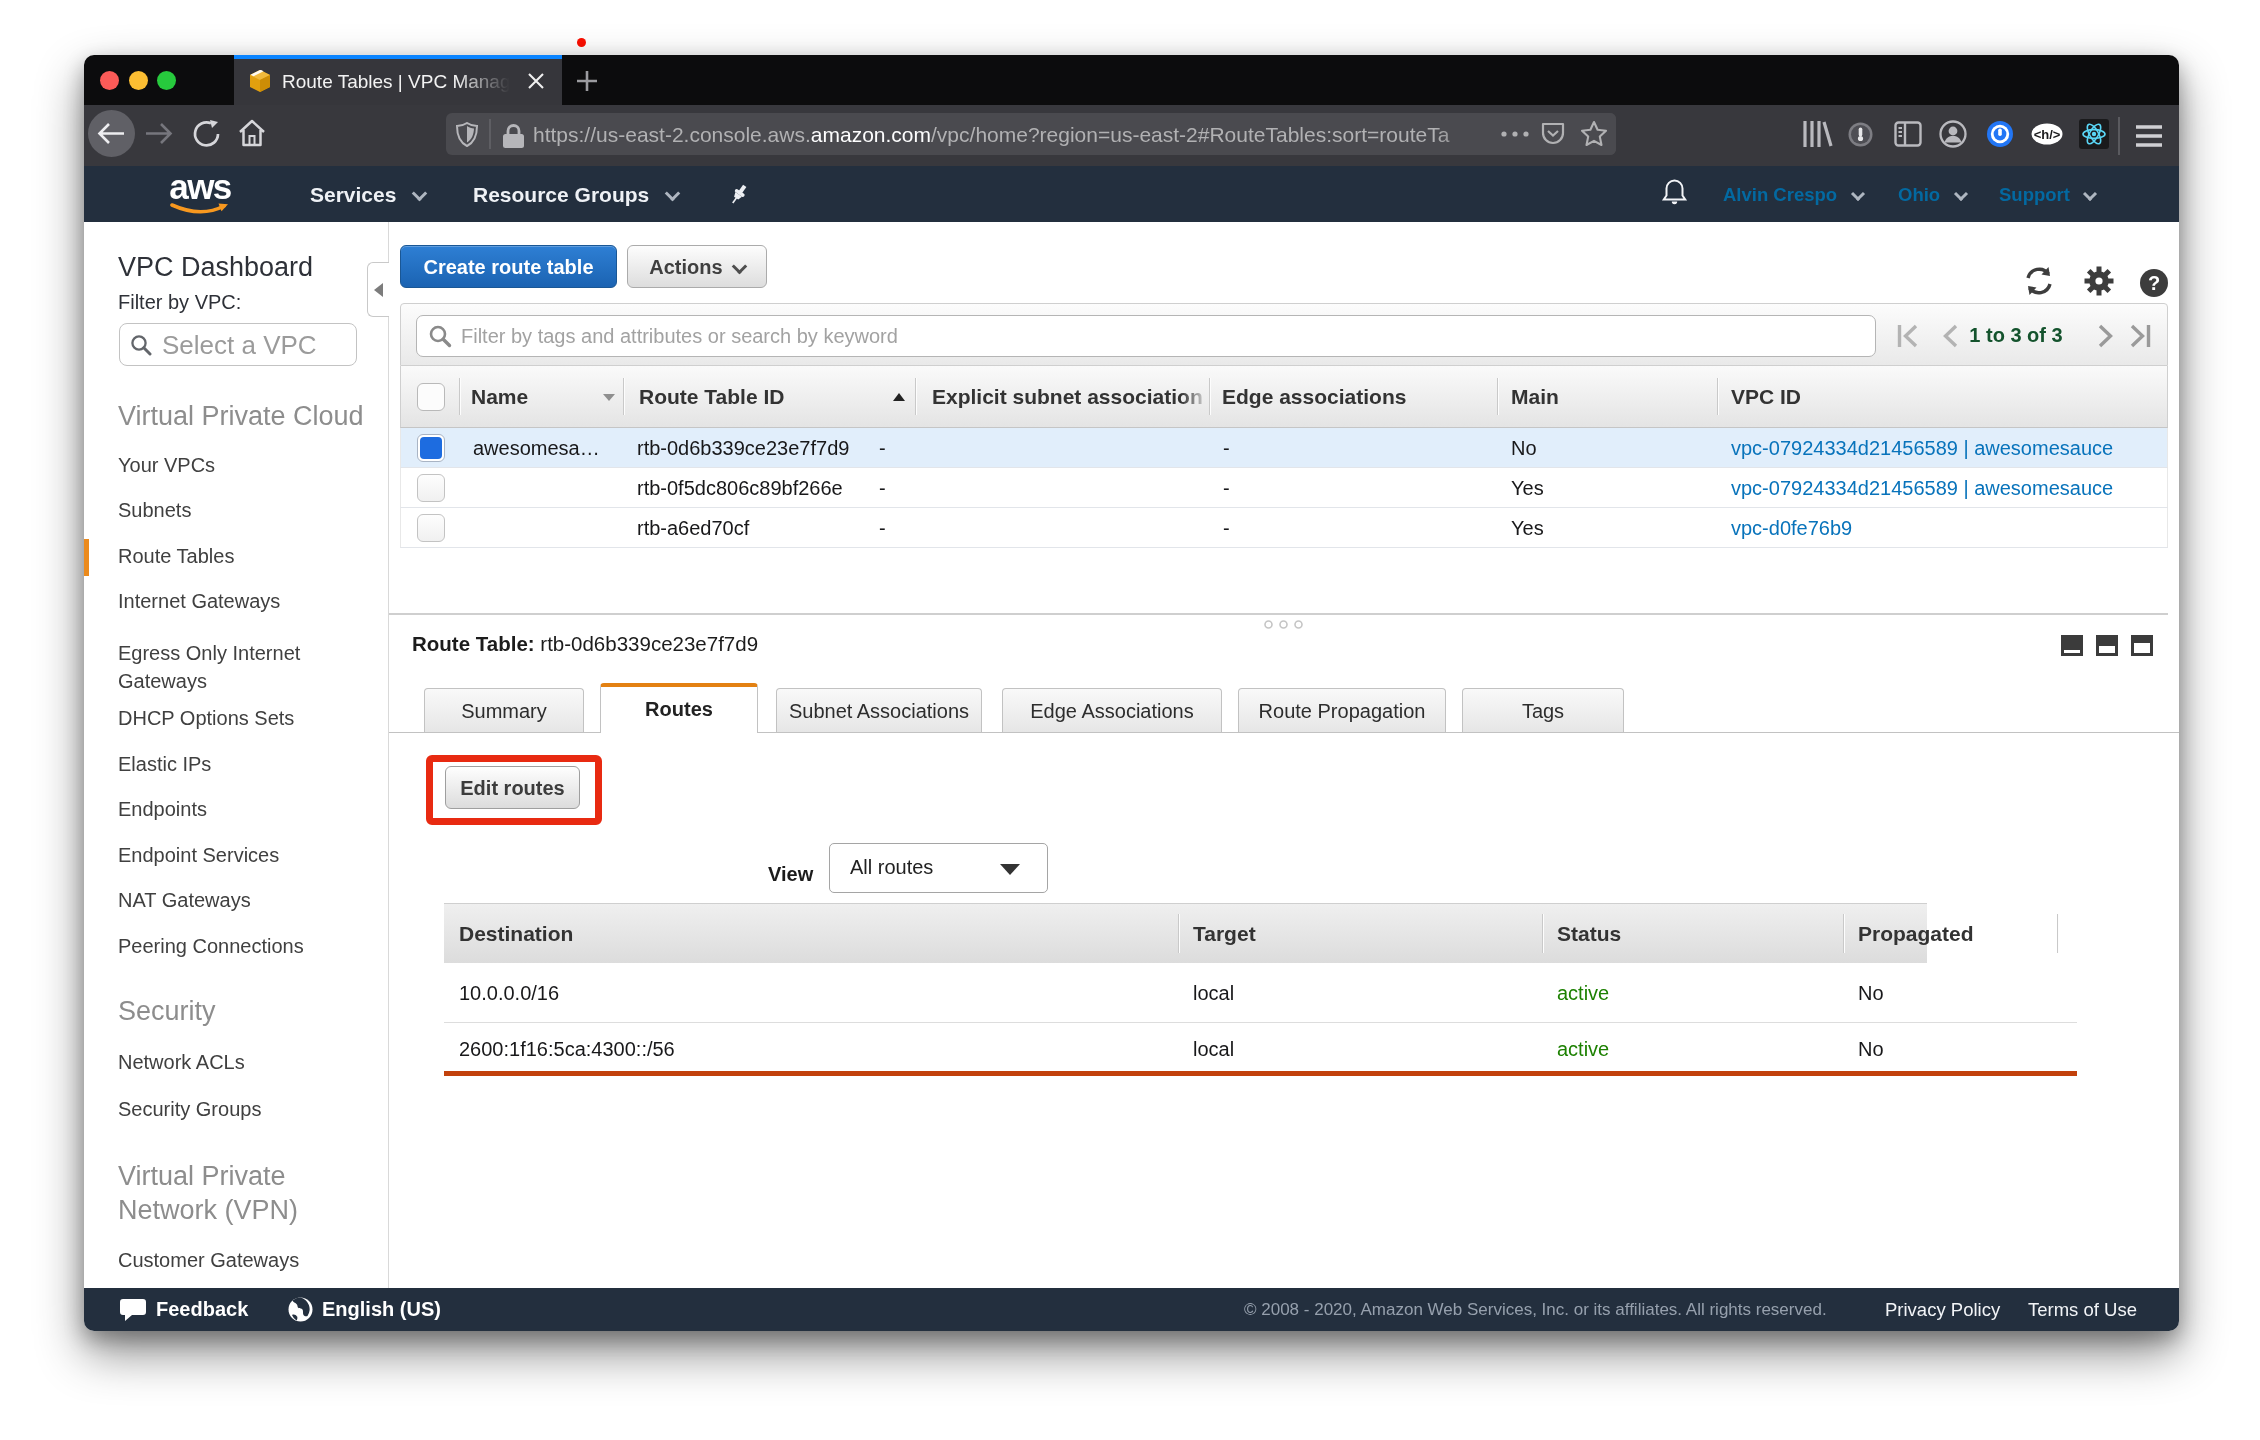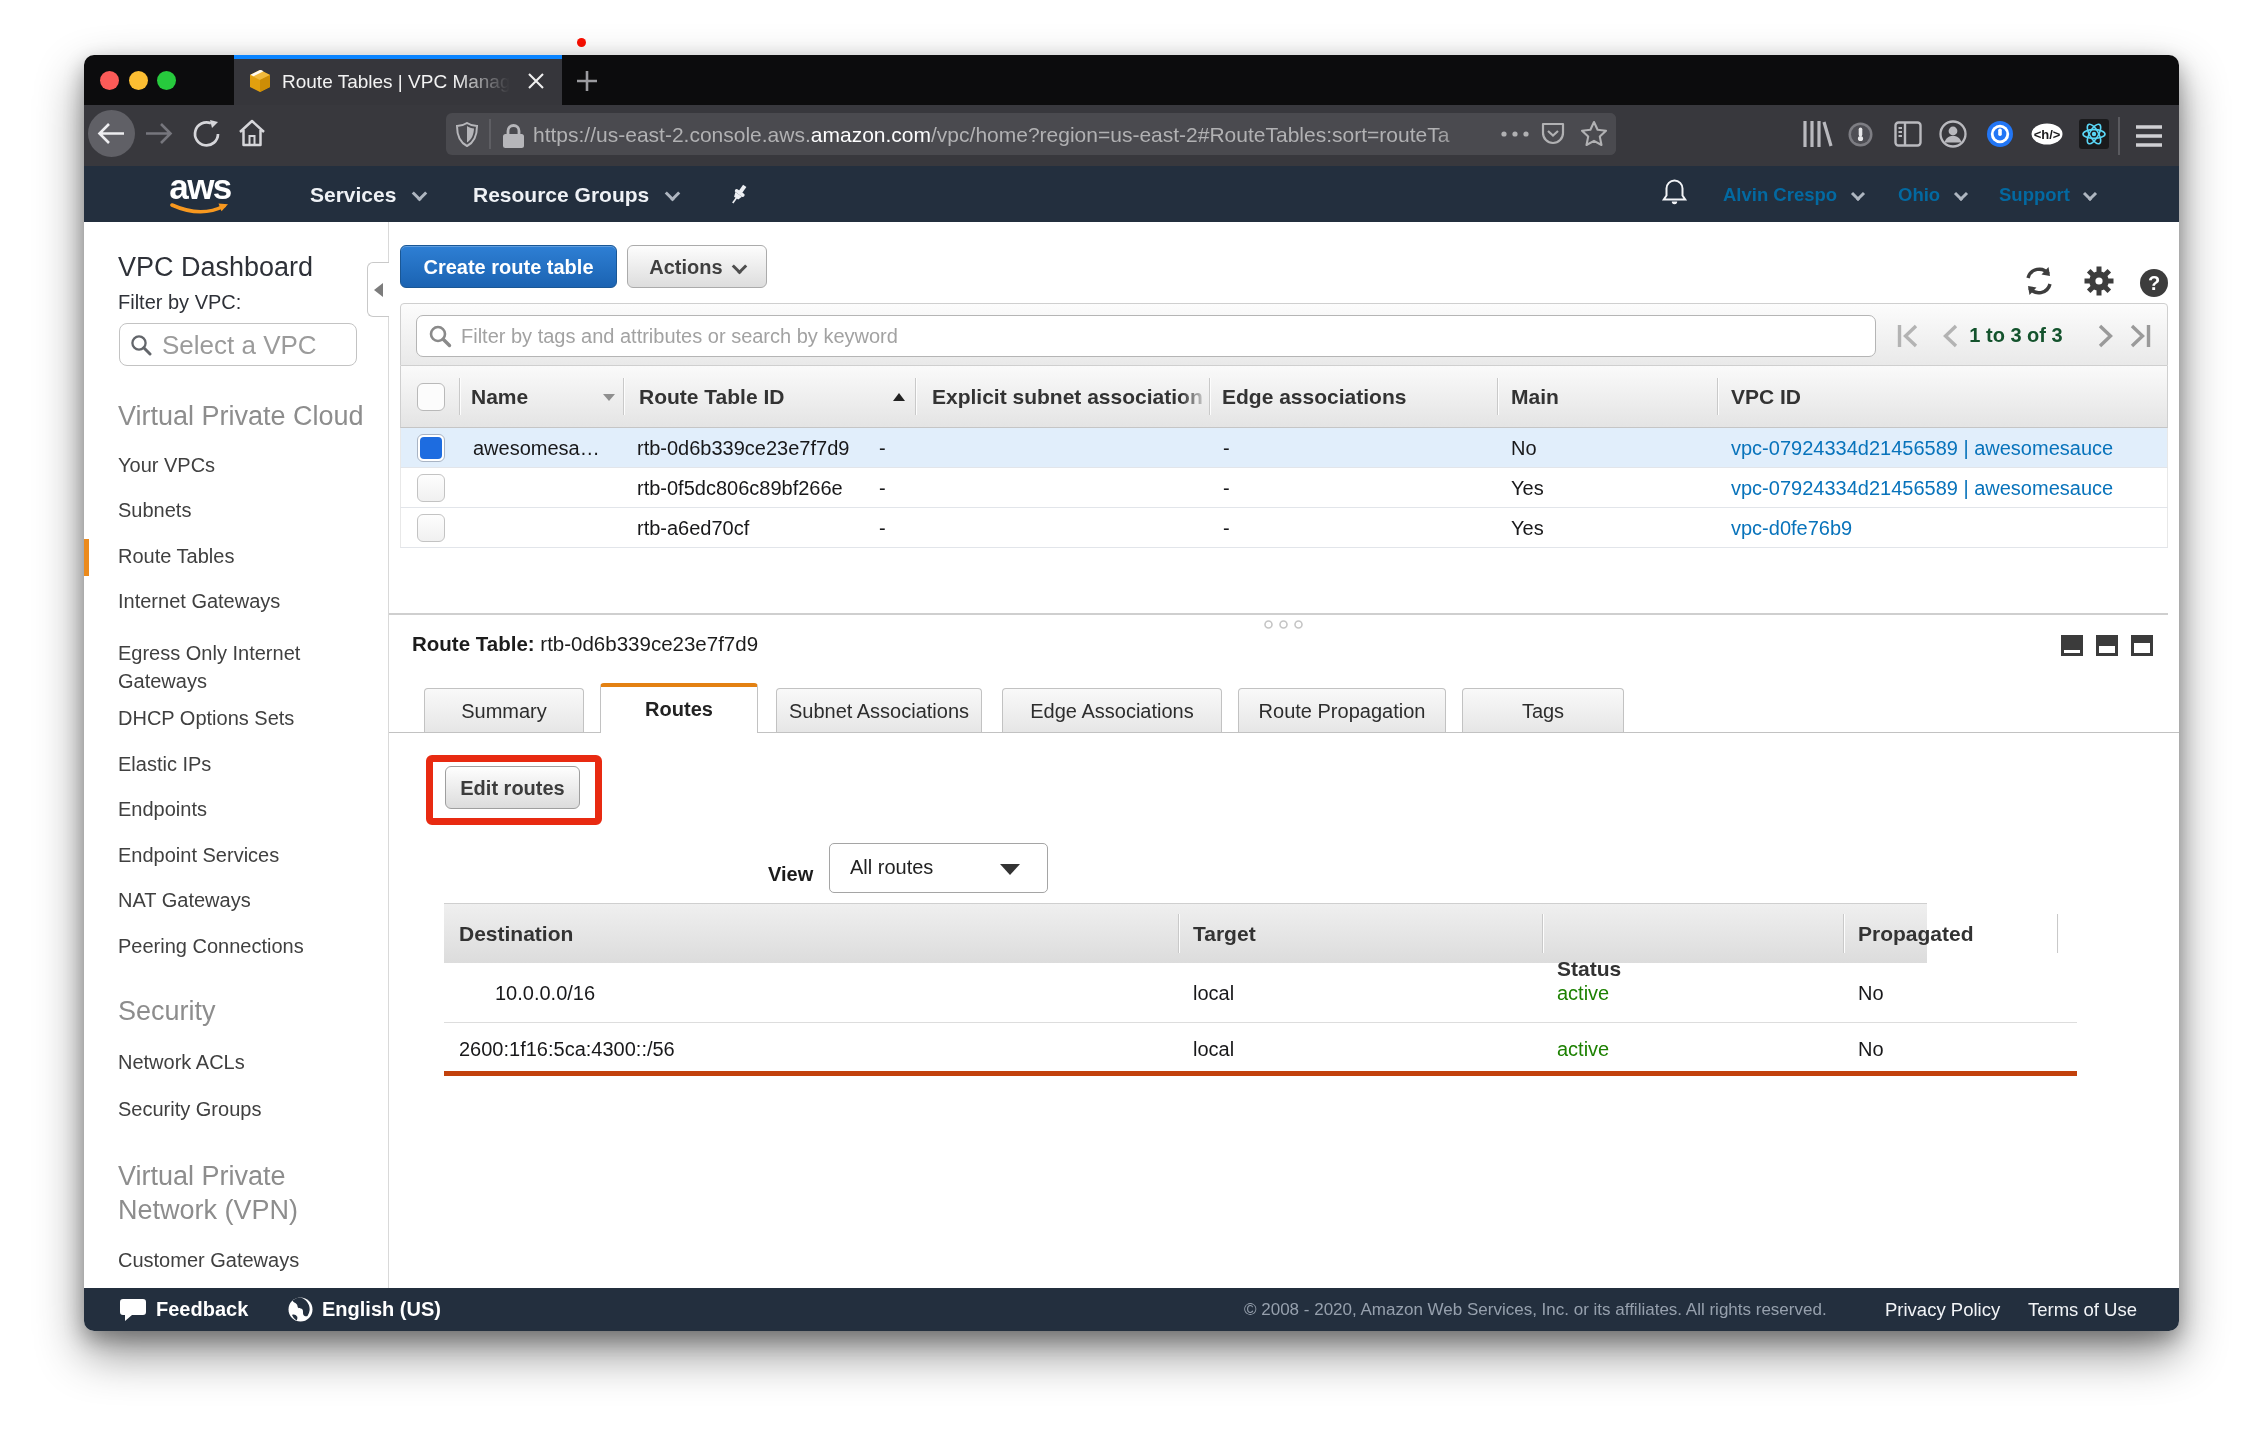--- a/index.html
+++ b/index.html
@@ -364,25 +364,25 @@
     <div class="abs" style="left:20px;top:0;line-height:47px;font-size:20px;color:#222;">All routes</div>
     <div class="abs" style="right:27px;top:20px;width:0;height:0;border-left:10px solid transparent;border-right:10px solid transparent;border-top:11px solid #333;"></div>
   </div>
   <div class="abs" style="left:360px;top:848px;width:1483px;height:60px;background:linear-gradient(#efefef,#dcdcdc);border-top:1px solid #cfcfcf;">
     <div class="vsep" style="left:734px;top:10px;bottom:10px;"></div>
     <div class="vsep" style="left:1098px;top:10px;bottom:10px;"></div>
     <div class="vsep" style="left:1399px;top:10px;bottom:10px;"></div>
     <div class="vsep" style="left:1613px;top:10px;bottom:10px;"></div>
     <div class="hcell" style="left:15px;line-height:60px;">Destination</div>
     <div class="hcell" style="left:749px;line-height:60px;">Target</div>
-    <div class="hcell" style="left:1113px;line-height:60px;margin-top:35px;">Status</div>
+    <div class="hcell" style="left:1113px;line-height:60px;">Status</div>
     <div class="hcell" style="left:1414px;line-height:60px;">Propagated</div>
   </div>
   <div class="abs" style="left:360px;top:908px;width:1633px;height:60px;border-bottom:1px solid #ddd;font-size:20px;color:#18181a;">
-    <div class="abs" style="left:15px;top:0;line-height:60px;margin-left:36px;">10.0.0.0/16</div>
+    <div class="abs" style="left:15px;top:0;line-height:60px;">10.0.0.0/16</div>
     <div class="abs" style="left:749px;top:0;line-height:60px;">local</div>
     <div class="abs" style="left:1113px;top:0;line-height:60px;color:#1d8102;">active</div>
     <div class="abs" style="left:1414px;top:0;line-height:60px;">No</div>
   </div>
   <div class="abs" style="left:360px;top:968px;width:1633px;height:53px;border-bottom:5px solid #c2410c;font-size:20px;color:#18181a;">
     <div class="abs" style="left:15px;top:0;line-height:53px;">2600:1f16:5ca:4300::/56</div>
     <div class="abs" style="left:749px;top:0;line-height:53px;">local</div>
     <div class="abs" style="left:1113px;top:0;line-height:53px;color:#1d8102;">active</div>
     <div class="abs" style="left:1414px;top:0;line-height:53px;">No</div>
   </div>

